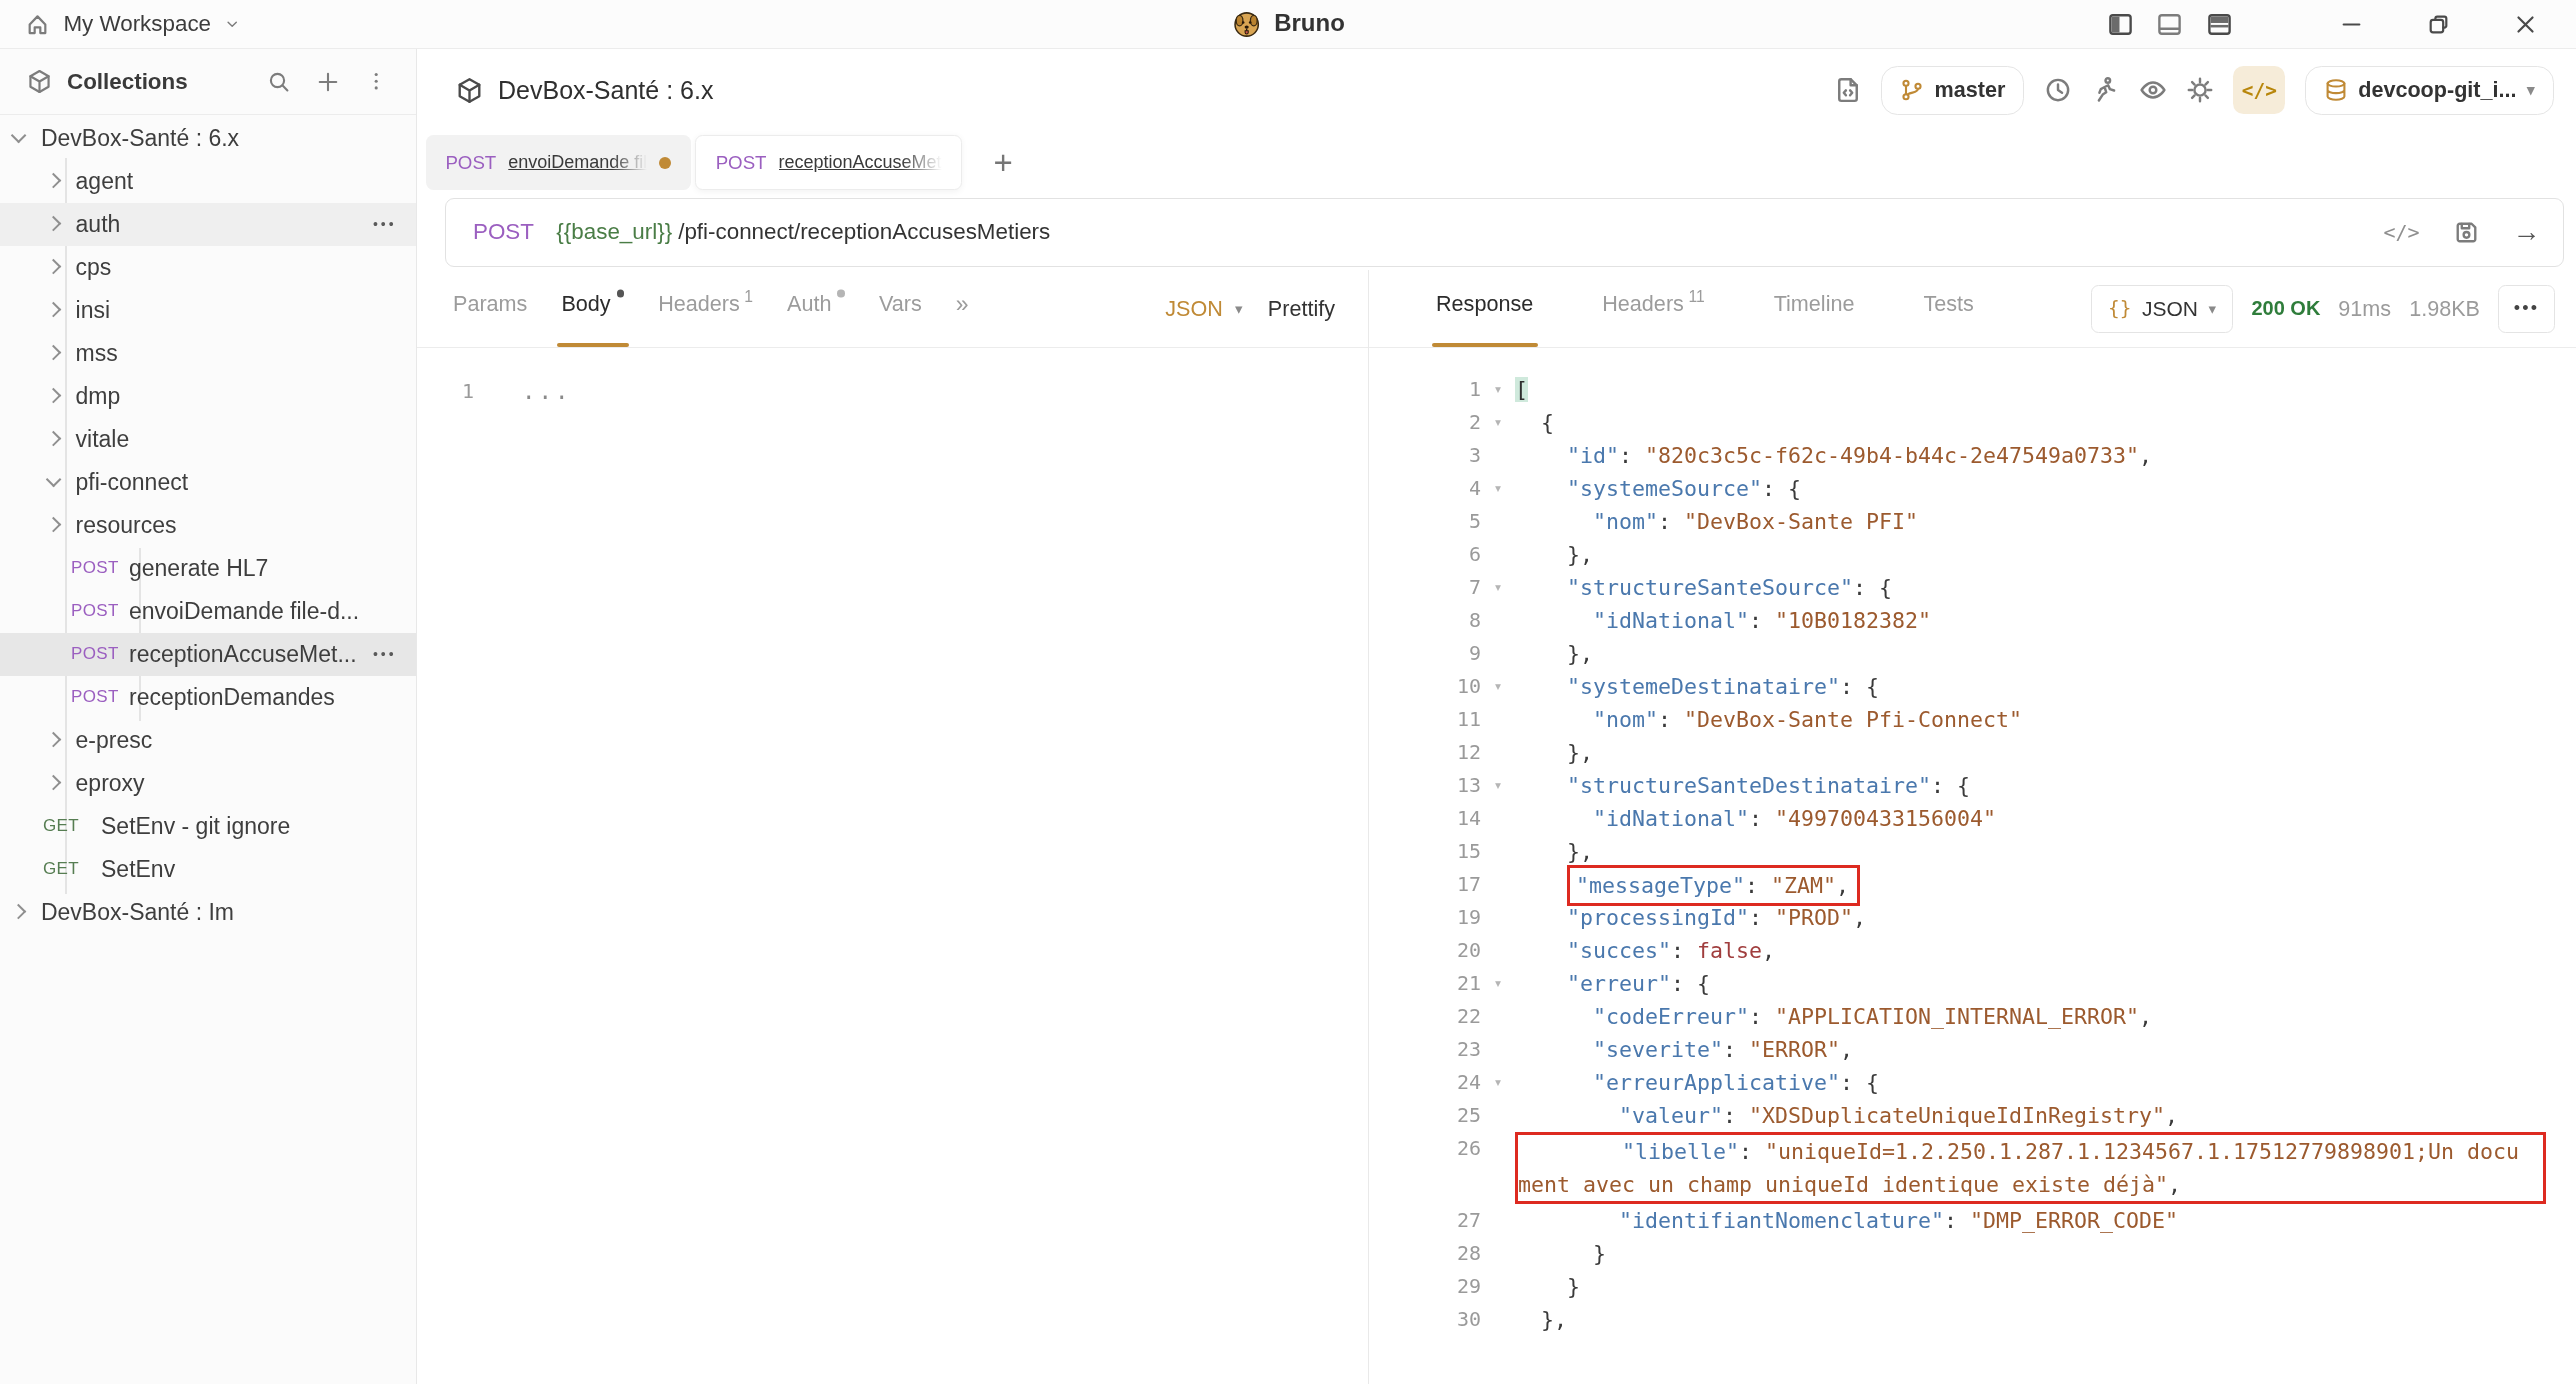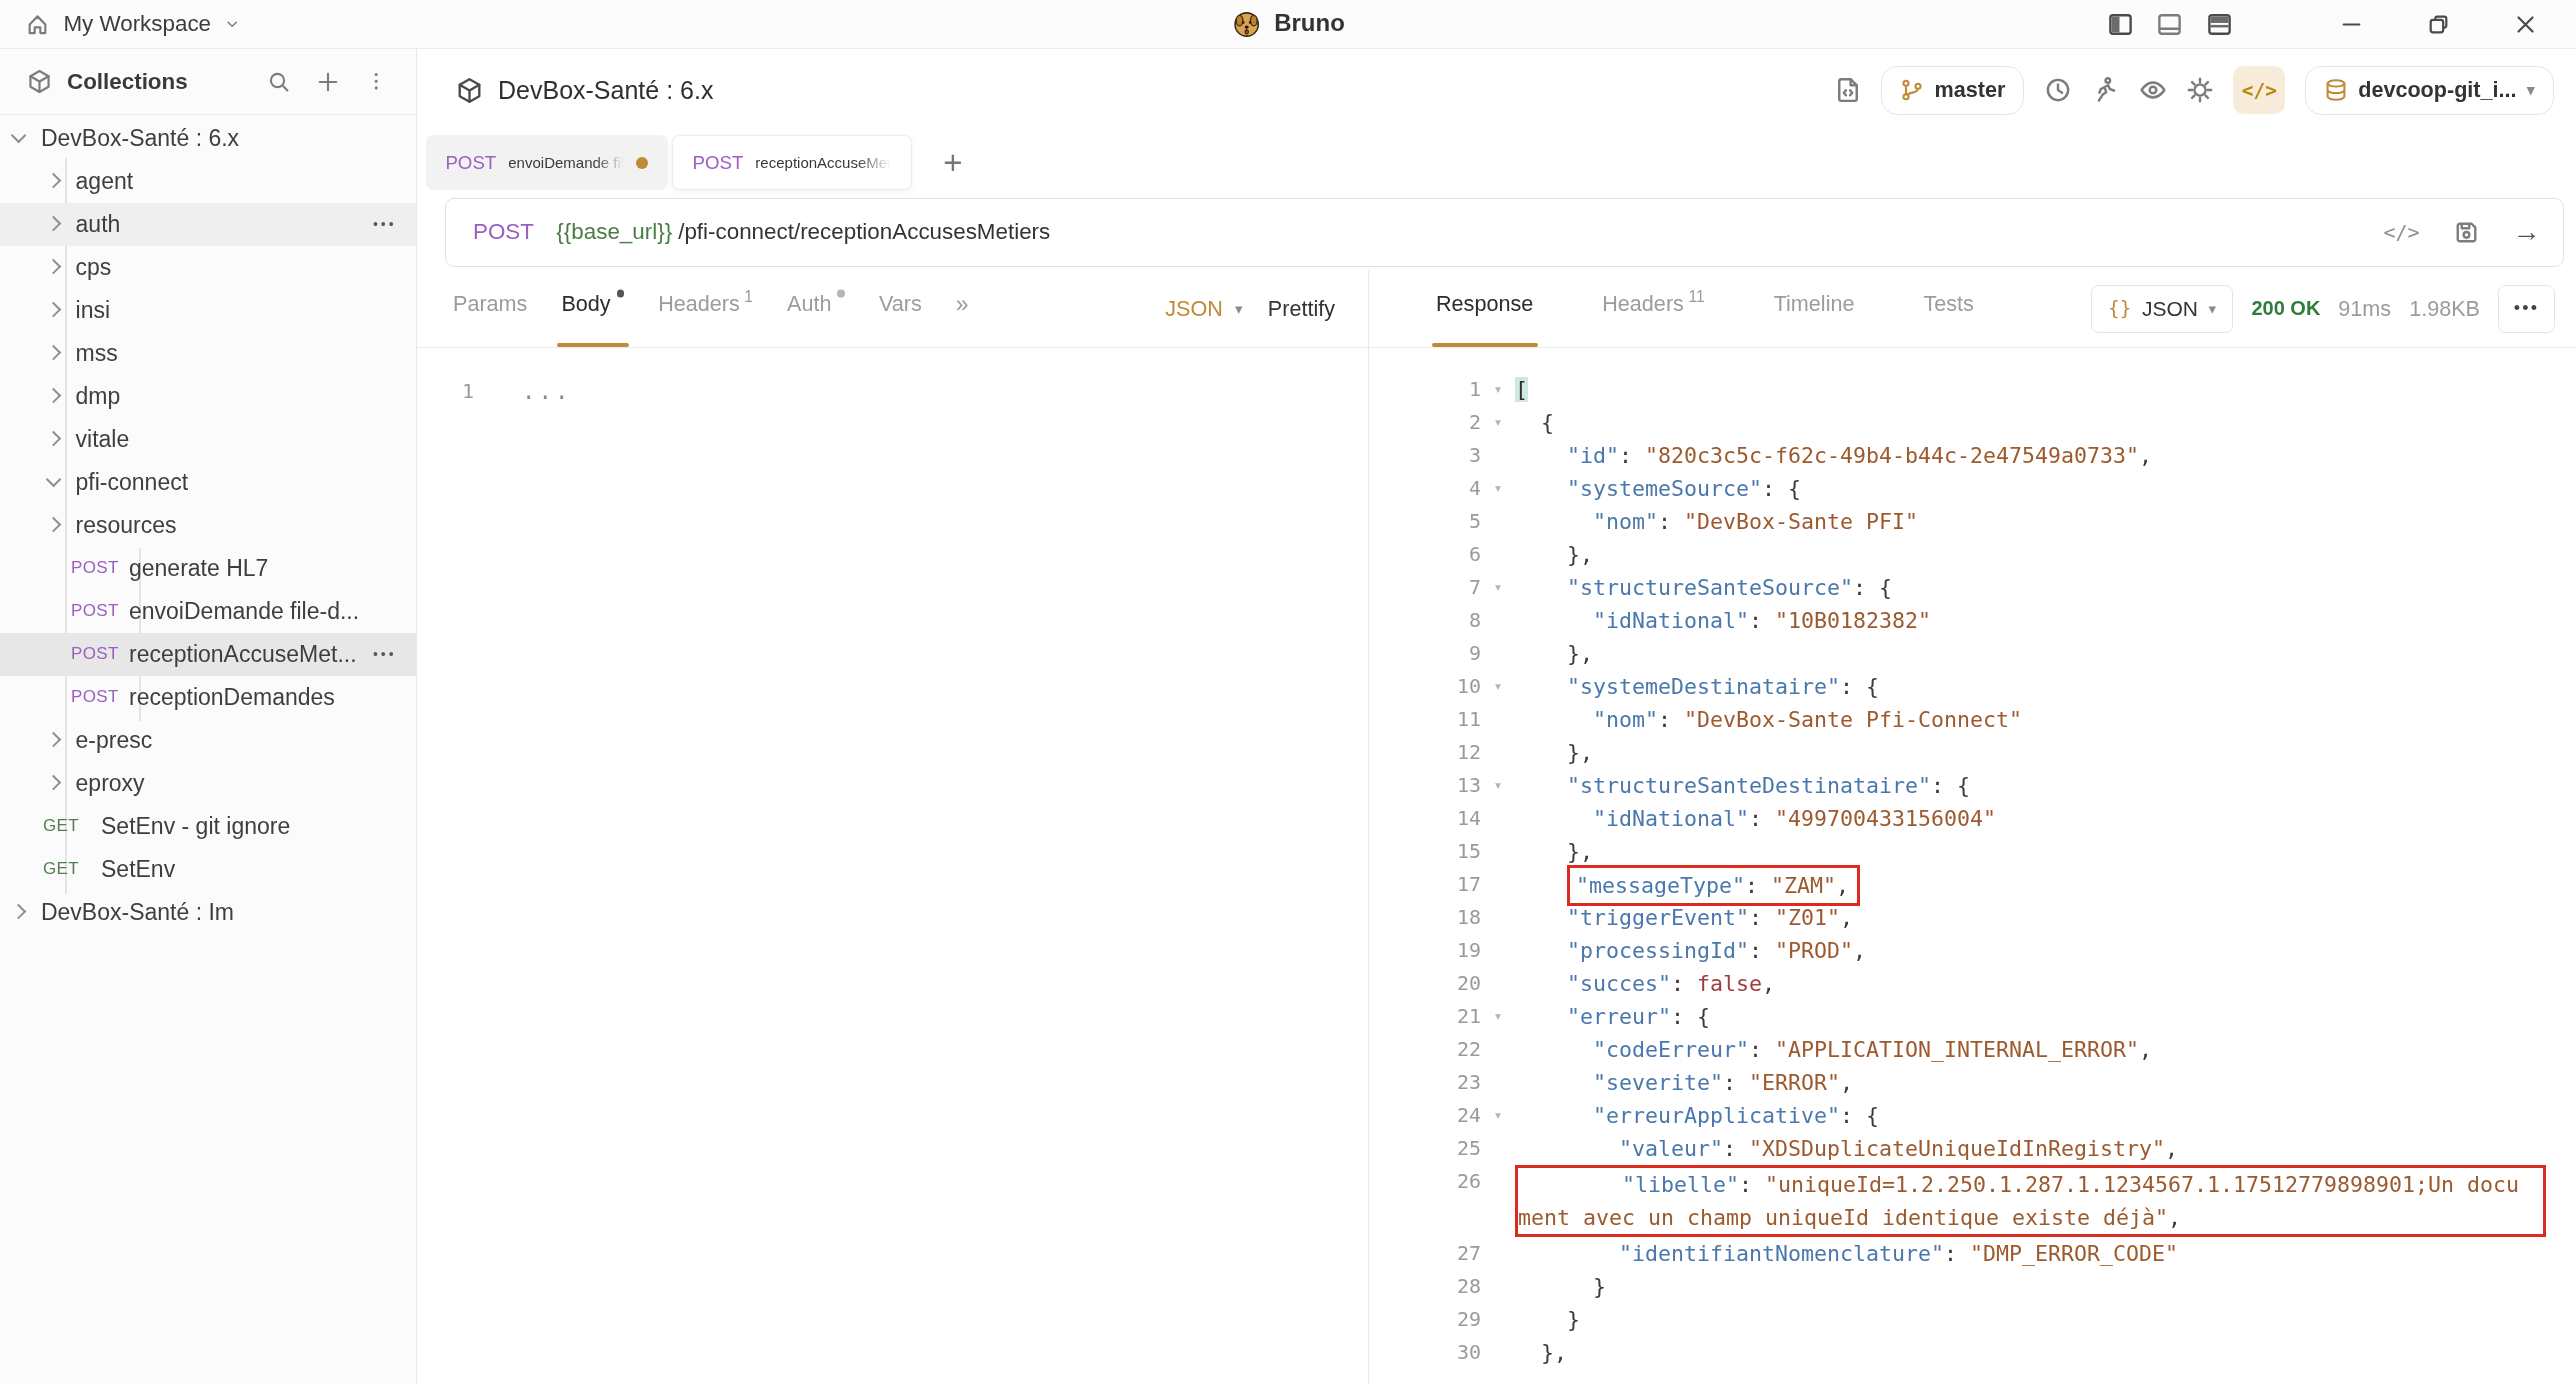--- a/index.html
+++ b/index.html
@@ -60,23 +60,23 @@
   .caret { font-size:15px; color:#8a8a8a; }
 
   
   .tabs-row { height:63px; display:flex; align-items:center; padding-left:9px; }
   .req-tab { height:55px; border-radius:7.5px; display:flex; align-items:center;
              padding:0 19.4px; gap:12px; margin-right:4.5px; max-width:328px; }
   .req-tab.inactive { background:#f2f2f2; }
   .req-tab.active { background:#fff; border:1.5px solid #ececec; box-shadow:0 1.5px 6px rgba(0,0,0,.05); }
   .req-tab .m { font-size:18.7px; flex-shrink:0; }
   .req-tab .m.POST { color:#9b5fc0; }
-  .req-tab .lbl { font-size:15px; color:#3a3a3a; white-space:nowrap; overflow:hidden; max-width:202px;
+  .req-tab .lbl { font-size:18px; color:#3a3a3a; white-space:nowrap; overflow:hidden; max-width:202px;
                   -webkit-mask-image:linear-gradient(90deg,#000 75%,transparent 100%);
-                  mask-image:linear-gradient(90deg,#000 75%,transparent 100%); }
+                  mask-image:linear-gradient(90deg,#000 75%,transparent 100%);text-decoration:underline; }
   .dirty-dot { width:12px; height:12px; border-radius:50%; background:#c08a36; flex-shrink:0; }
   .add-tab { margin-left:27px; font-size:33px; font-weight:300; color:#767676; }
 
   
   .url-row { height:76px; display:flex; align-items:center; padding:0 12px 0 28px; }
   .url-input { flex:1; height:69px; border:1.5px solid #e2e2e2; border-radius:9px; background:#fff;
                display:flex; align-items:center; padding:0 22.4px 0 27px; gap:6px; font-size:22.4px; }
   .url-method { color:#9b5fc0; margin-right:16.4px; }
   .url-base { color:#4a7d46; }
   .url-path { color:#333; }
@@ -538,25 +538,20 @@
               <div class="gut">15</div>
               <div class="fold"></div>
               <div class="ct"><span class="t-p">    },</span></div>
             </div>
             <div class="cl">
               <div class="gut">17</div>
               <div class="fold"></div>
               <div class="ct"><span class="t-p">    </span><span class="redin"><span class="t-k">"messageType"</span><span class="t-p">: </span><span class="t-s">"ZAM"</span><span class="t-p">,</span></span></div>
             </div>
             <div class="cl">
-              <div class="gut">18</div>
-              <div class="fold"></div>
-              <div class="ct"><span class="t-p">    </span><span class="t-k">"triggerEvent"</span><span class="t-p">: </span><span class="t-s">"Z01"</span><span class="t-p">,</span></div>
-            </div>
-            <div class="cl">
               <div class="gut">19</div>
               <div class="fold"></div>
               <div class="ct"><span class="t-p">    </span><span class="t-k">"processingId"</span><span class="t-p">: </span><span class="t-s">"PROD"</span><span class="t-p">,</span></div>
             </div>
             <div class="cl">
               <div class="gut">20</div>
               <div class="fold"></div>
               <div class="ct"><span class="t-p">    </span><span class="t-k">"succes"</span><span class="t-p">: </span><span class="t-a">false</span><span class="t-p">,</span></div>
             </div>
             <div class="cl">

